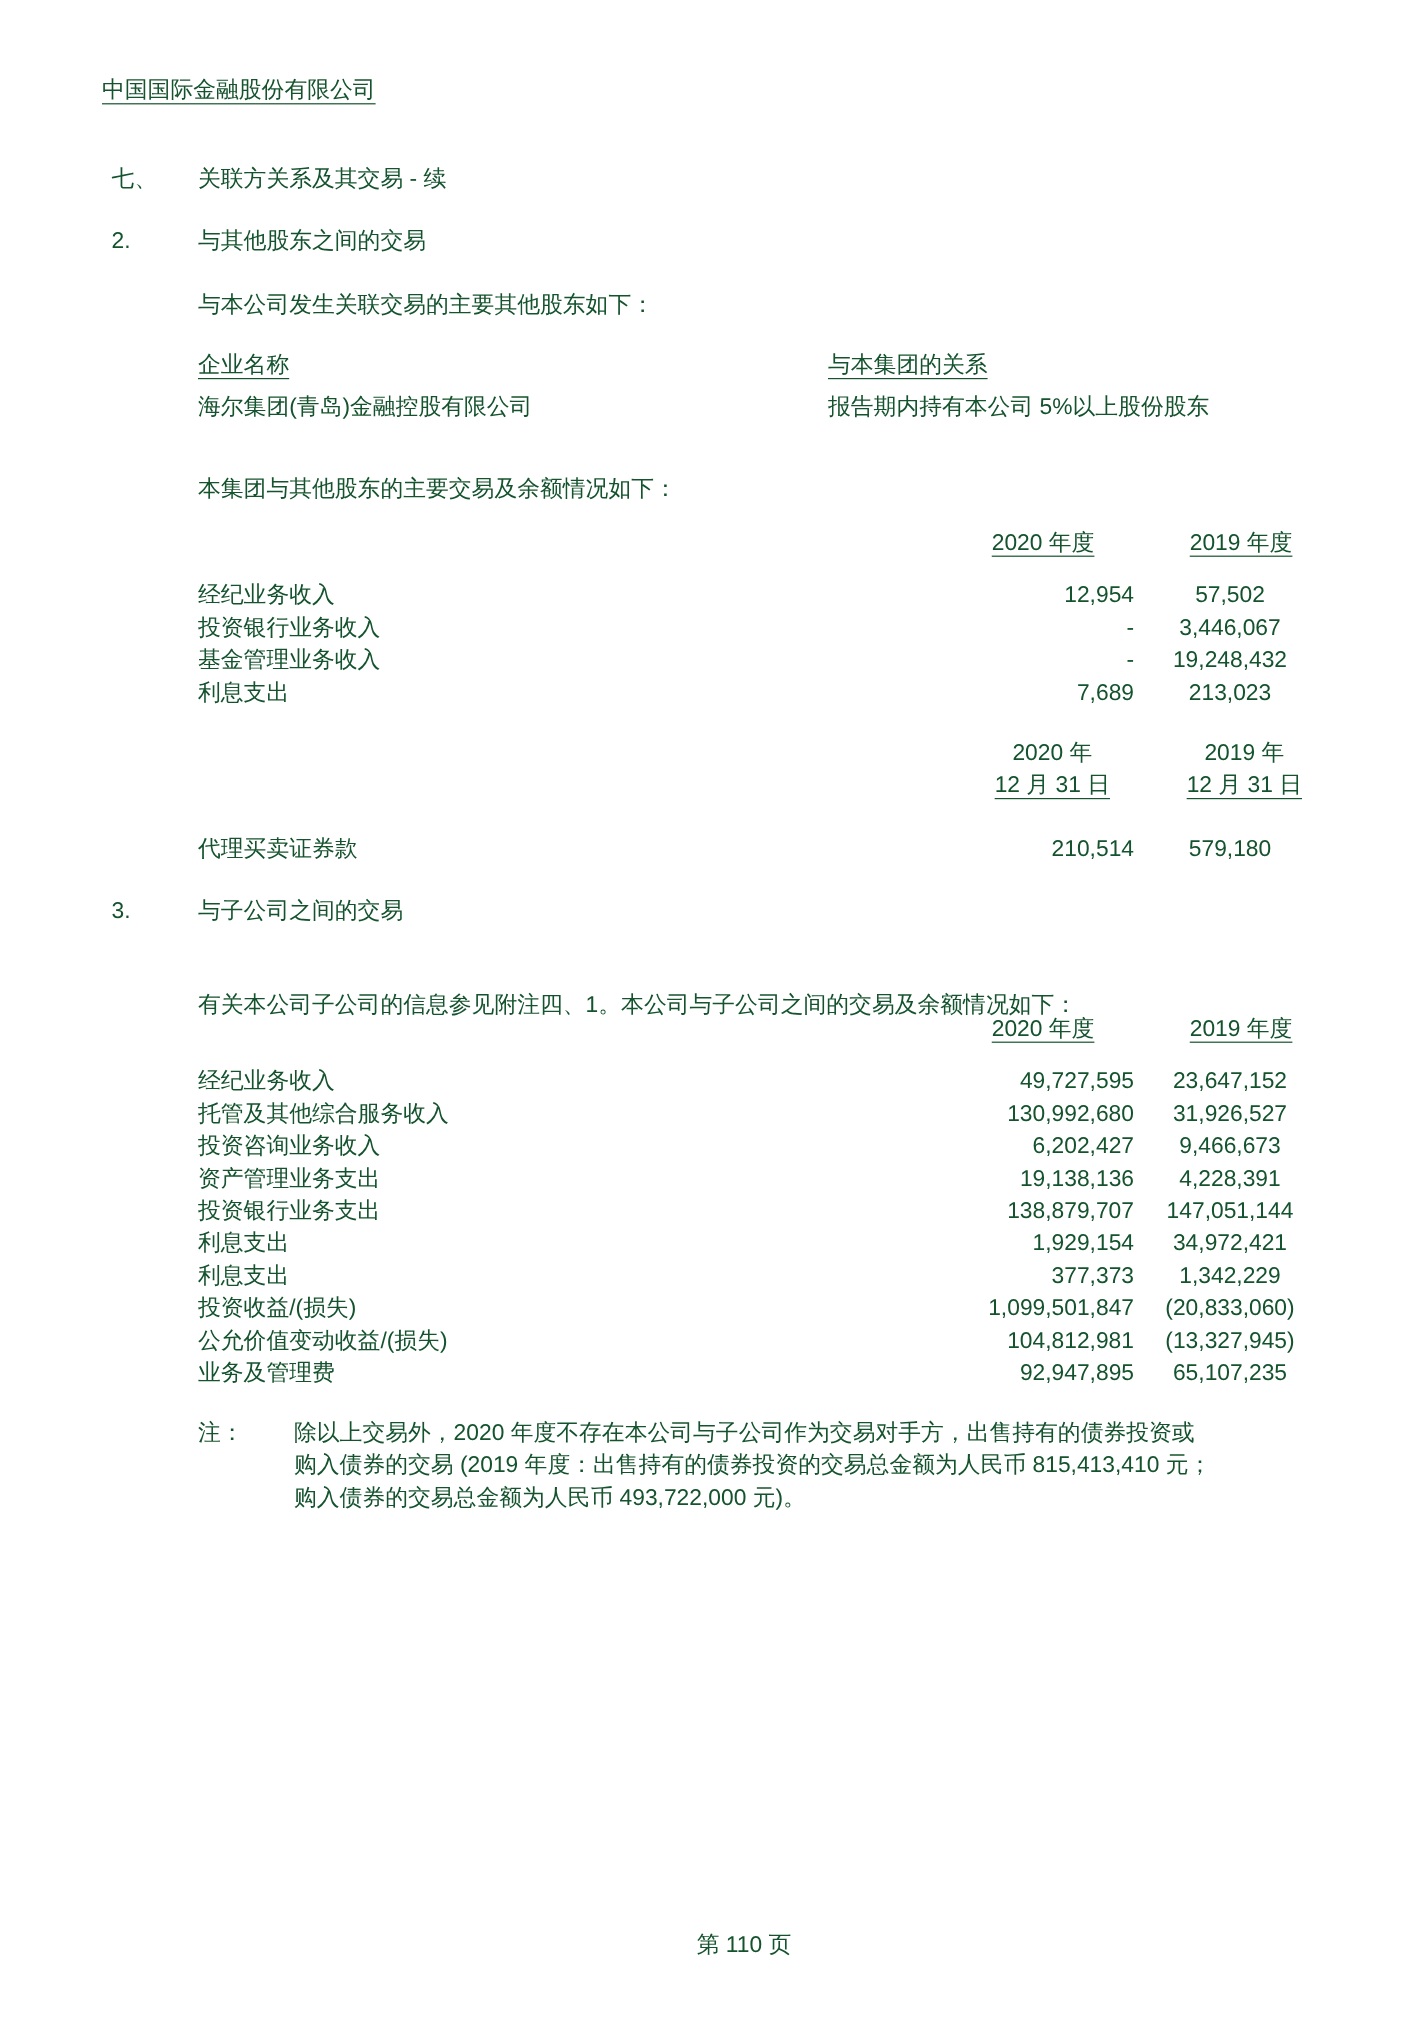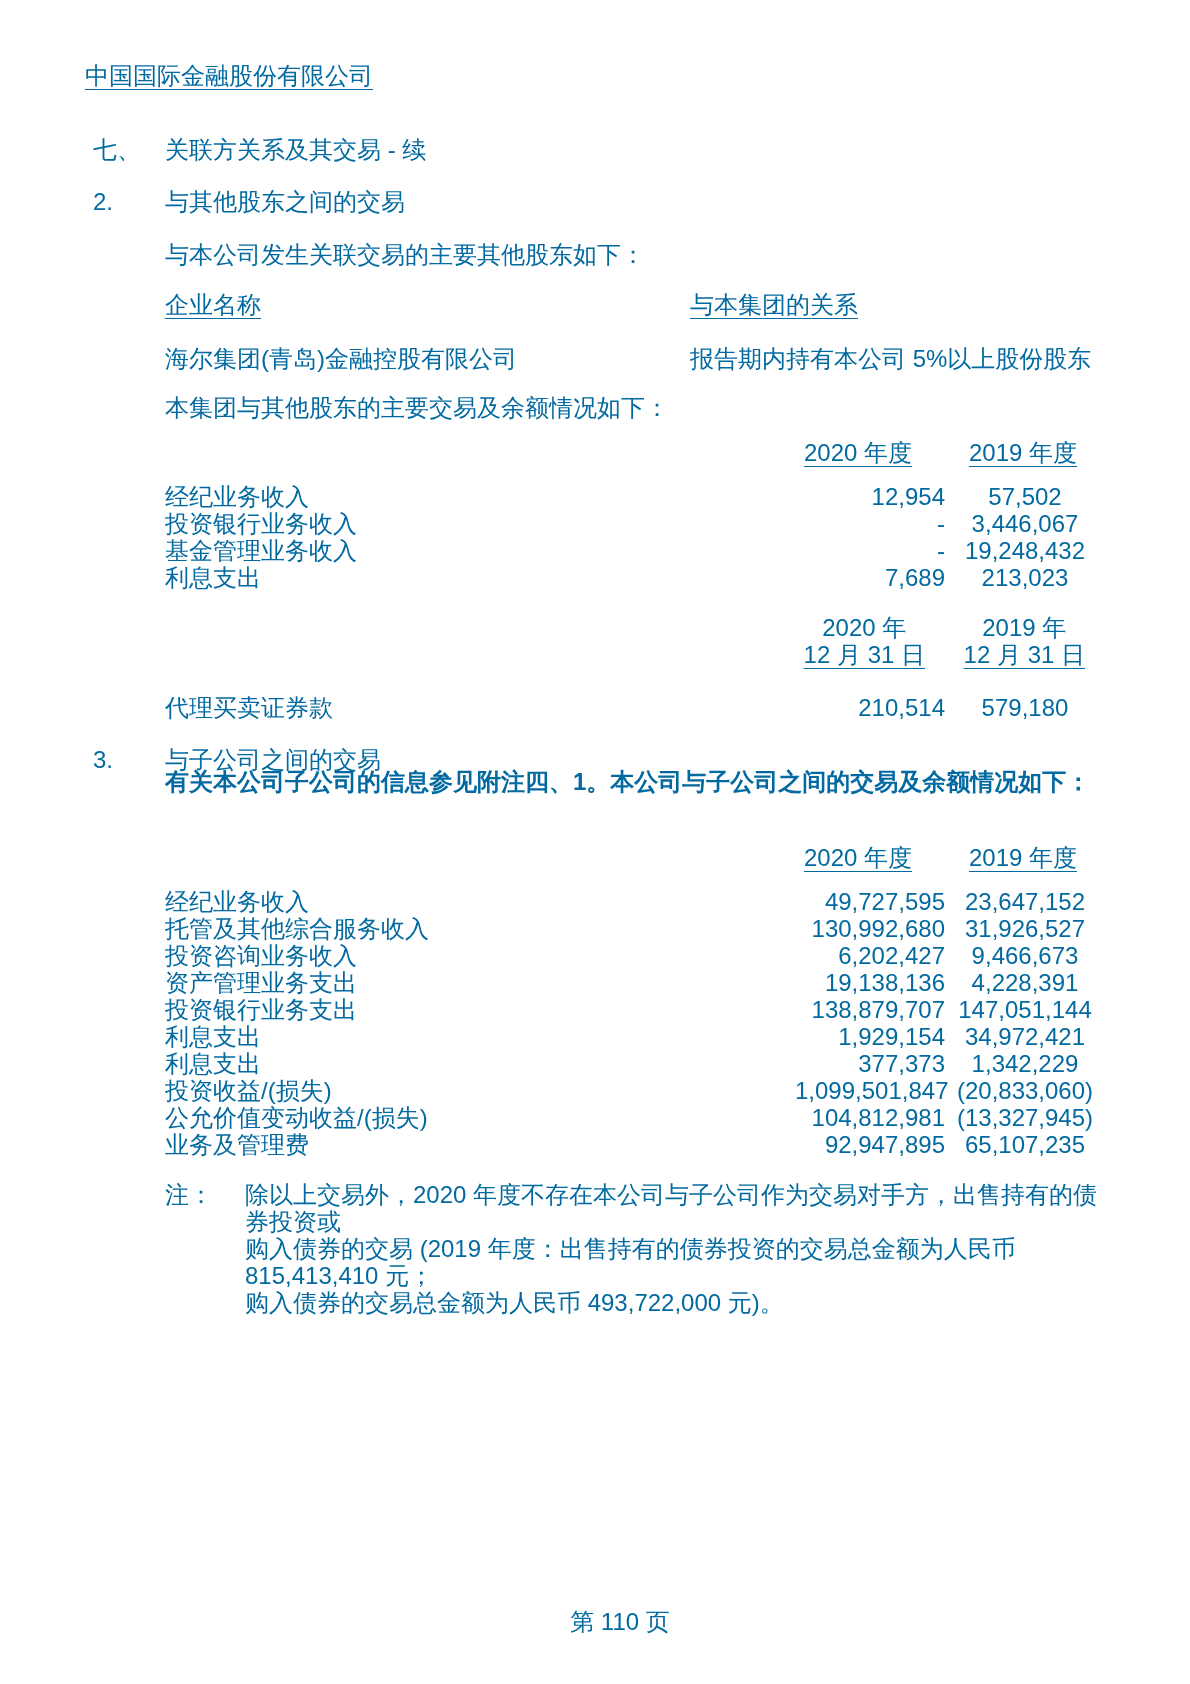--- a/index.html
+++ b/index.html
@@ -1,23 +1,23 @@
 <!DOCTYPE html>
 <html><head>
 <meta charset="utf-8">
 <style>
   html, body { margin: 0; padding: 0; background: #ffffff; }
   .page {
     position: relative;
     width: 1190px;
     height: 1684px;
     background: #ffffff;
-    color: #0369a1;
+    color: #14532d;
     font-family: "Liberation Sans", sans-serif;
-    font-size: 24px;
+    font-size: 19px;
     line-height: 27px;
     overflow: hidden;
   }
   .abs { position: absolute; }
   .u { text-decoration: underline; text-underline-offset: 5px; text-decoration-thickness: 1px; }
 
   
   .hang { display: flex; left: 93px; }
   .hang .num { width: 72px; flex: 0 0 72px; }
 
@@ -67,21 +67,21 @@
     <span>与其他股东之间的交易</span>
   </div>
 
   <div class="abs" style="left:165px; top:241px;">与本公司发生关联交易的主要其他股东如下：</div>
 
   <div class="abs tbl" style="top:291px;">
     <div class="shrow">
       <span class="sh-left"><span class="u">企业名称</span></span>
       <span class="sh-right hdr-indent"><span class="u">与本集团的关系</span></span>
     </div>
-    <div class="shrow" style="margin-top:27px;">
+    <div class="shrow" style="margin-top:8px;">
       <span class="sh-left">海尔集团(青岛)金融控股有限公司</span>
       <span class="sh-right">报告期内持有本公司 5%以上股份股东</span>
     </div>
   </div>
 
   <div class="abs" style="left:165px; top:394px;">本集团与其他股东的主要交易及余额情况如下：</div>
 
   <div class="abs tbl" style="top:439px;">
     <div class="thead">
       <span class="hc1"><span class="u">2020 年度</span></span>
@@ -130,21 +130,21 @@
       <span class="tc1">210,514</span>
       <span class="tc2">579,180</span>
     </div>
   </div>
 
   <div class="abs hang" style="top:746px;">
     <span class="num">3.</span>
     <span>与子公司之间的交易</span>
   </div>
 
-  <div class="abs" style="left:165px; top:768px;font-weight:bold;">有关本公司子公司的信息参见附注四、1。本公司与子公司之间的交易及余额情况如下：</div>
+  <div class="abs" style="left:165px; top:824px;">有关本公司子公司的信息参见附注四、1。本公司与子公司之间的交易及余额情况如下：</div>
 
   <div class="abs tbl" style="top:844px;">
     <div class="thead">
       <span class="hc1"><span class="u">2020 年度</span></span>
       <span class="hc2"><span class="u">2019 年度</span></span>
     </div>
     <div class="thead-gap"></div>
     <div class="trow">
       <span class="tlabel">经纪业务收入</span>
       <span class="tc1">49,727,595</span>

